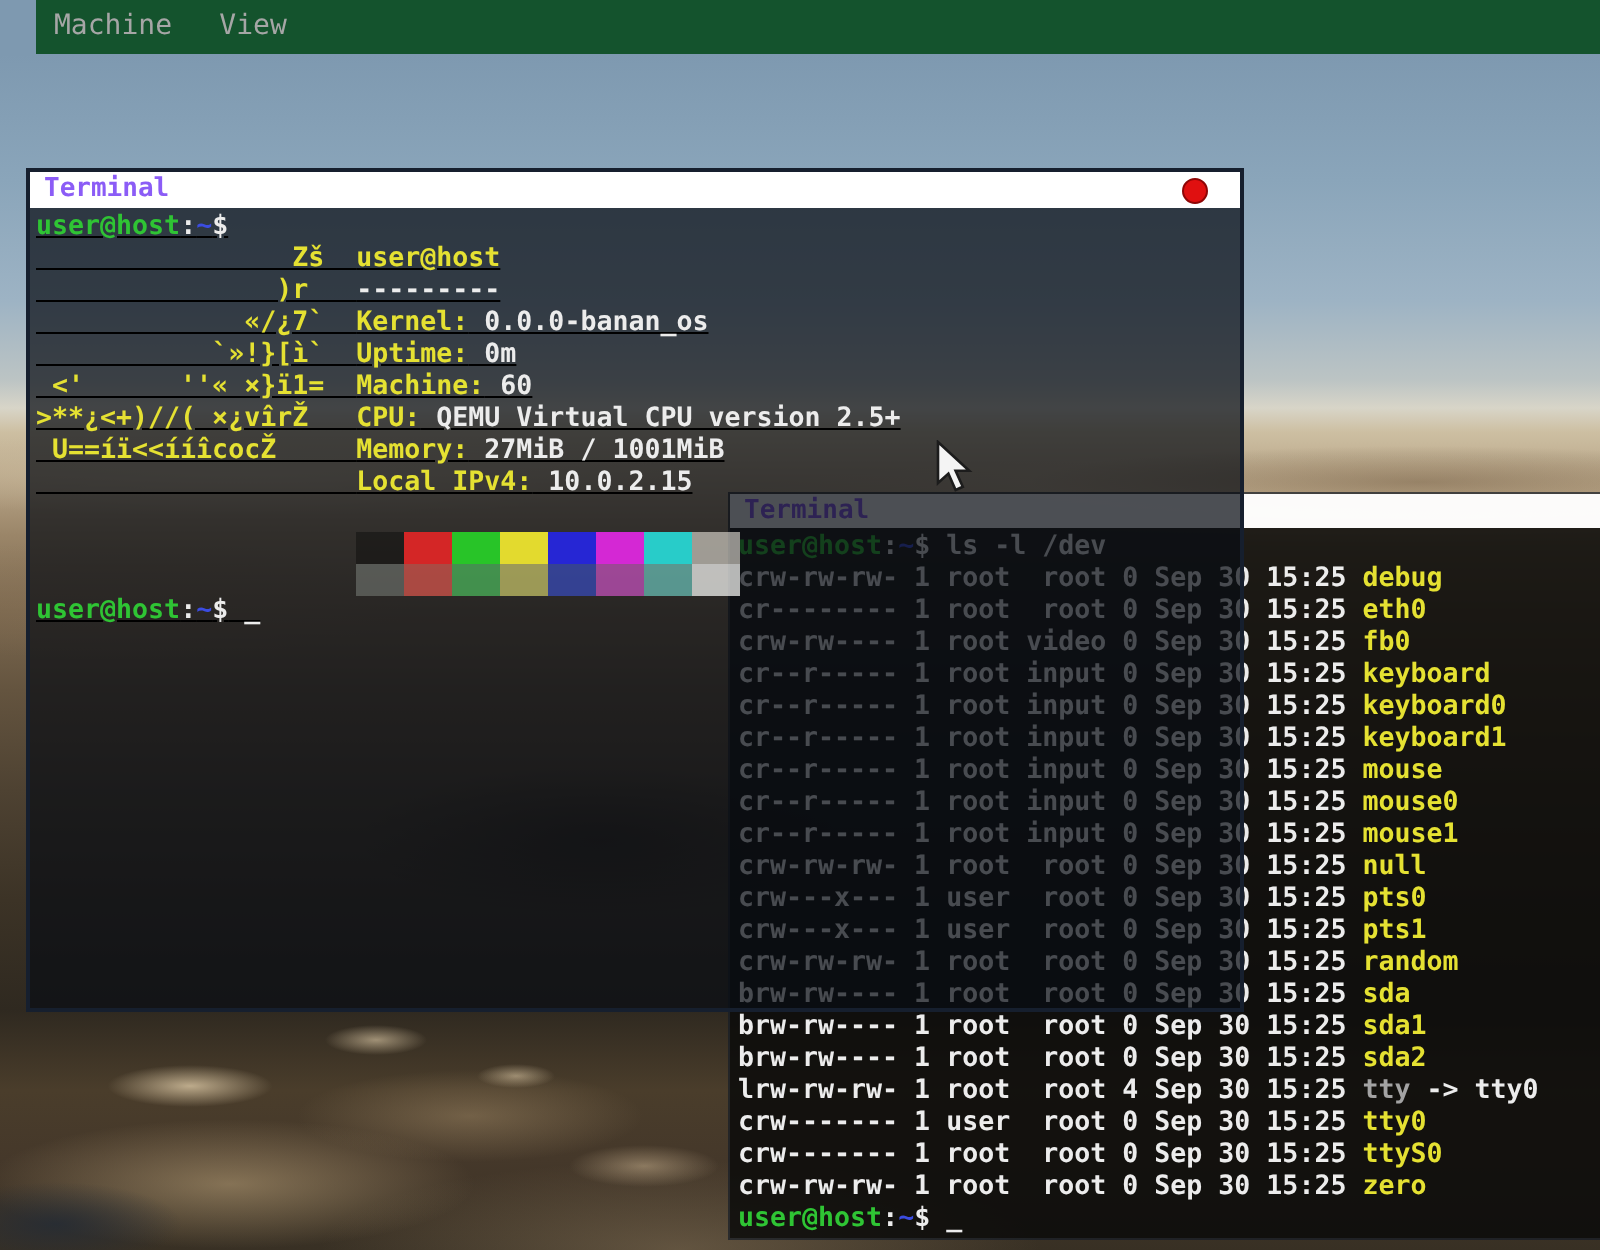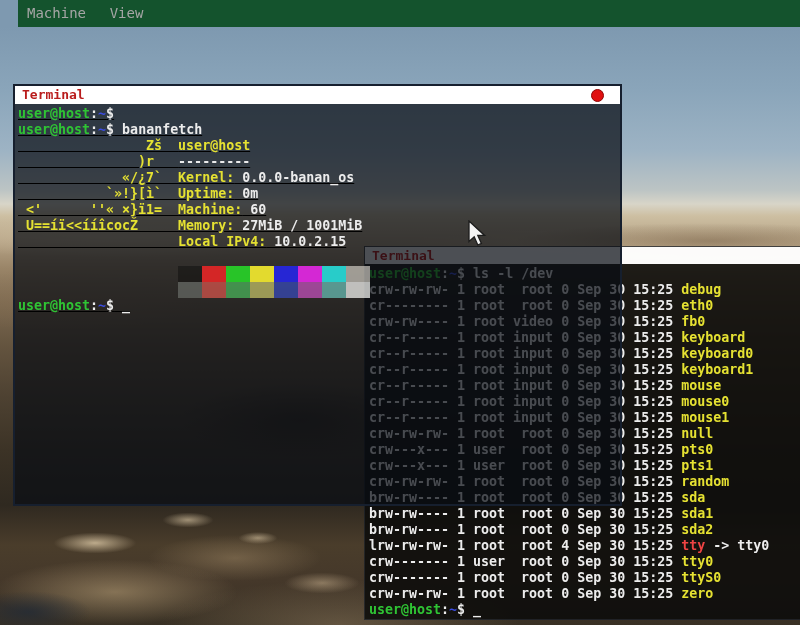--- a/index.html
+++ b/index.html
@@ -79,21 +79,21 @@
     display:inline-block; color:#a6a6a6; font:14px "DejaVu Sans Mono",monospace;
     line-height:27px; cursor:default;
   }
   .menu-item.m1 { margin-left:9px; }
   .menu-item.m2 { margin-left:14px; }
 
   
   .window { position:absolute; }
   .titlebar { position:relative; }
   .title {
-    display:block; font:bold 13px "DejaVu Sans Mono",monospace; color:#b91c1c;
+    display:block; font:bold 13px "DejaVu Sans Mono",monospace; color:#8b5cf6;
     padding-left:7px;
   }
   .term-content { font:bold 13.3px "DejaVu Sans Mono",monospace; }
   .row { height:16px; line-height:16px; white-space:pre; }
 
   .term2-win { left:364px; top:246px; width:450px; height:372px; border:1px solid rgba(22,28,38,0.7); z-index:2; }
   .term2-win .titlebar { height:17px; background:rgba(255,255,255,0.96); }
   .term2-win .title { line-height:17px; }
   .term2-win .term-content { height:353px; background:rgba(12,12,10,0.87); padding:2px 0 0 4px; }
 
@@ -105,21 +105,21 @@
   .closebtn {
     position:absolute; right:16px; top:3px; width:11px; height:11px;
     border-radius:50%; background:#e01010; border:1px solid #8f0606; cursor:pointer;
   }
 
   
   .w { color:#ececec; }
   .g { color:#2fc434; }
   .bl { color:#3b4ce0; }
   .y, .yellow { color:#e5e132;text-align:right; }
-  .cyan { color:#ef4444; }
+  .cyan { color:#a3a3a3; }
 
   
   .prow { height:16px; padding-left:160px; white-space:nowrap; }
   .pblock { display:inline-block; width:24px; height:16px; vertical-align:top; }
 
   
   .pointer { position:absolute; left:468px; top:220px; z-index:9; }
 </style>
 </head>
 <body>
@@ -188,34 +188,34 @@
     </div>
   </div>
 
   <div class="window term1-win">
     <div class="titlebar">
       <span class="title">Terminal</span>
       <span class="closebtn"></span>
     </div>
     <div class="term-content">
       <div class="row"><span class="g">user@host</span><span class="w">:</span><span class="bl">~</span><span class="w">$</span></div>
-      <div class="row"><span class="g">user@host</span><span class="w">:</span><span class="bl">~</span><span class="w">$</span><span class="w"> bananfetch</span></div>
       <div>
 
           <div class="row"><span class="y">                Zš  </span><span class="y">user@host</span><span class="w"></span></div>
 
           <div class="row"><span class="y">               )r   </span><span class="y"></span><span class="w">---------</span></div>
 
 
           <div class="row"><span class="y">             «/¿7`  </span><span class="y">Kernel:</span><span class="w"> 0.0.0-banan_os</span></div>
 
           <div class="row"><span class="y">           `»!}[ì`  </span><span class="y">Uptime:</span><span class="w"> 0m</span></div>
 
           <div class="row"><span class="y"> &lt;'      ''« ×}ï1=  </span><span class="y">Machine:</span><span class="w"> 60</span></div>
 
+          <div class="row"><span class="y">&gt;**¿&lt;+)//( ×¿vîrŽ   </span><span class="y">CPU:</span><span class="w"> QEMU Virtual CPU version 2.5+</span></div>
 
           <div class="row"><span class="y"> U==íï&lt;&lt;ííîcocŽ     </span><span class="y">Memory:</span><span class="w"> 27MiB / 1001MiB</span></div>
 
 
           <div class="row"><span class="y">                    </span><span class="y">Local IPv4:</span><span class="w"> 10.0.2.15</span></div>
         </div>
       <div class="row"></div>
       <div class="prow">
         
       <span class="pblock" style="background: rgba(0, 0, 0, 0.35);"></span><span class="pblock" style="background: rgb(212, 38, 38);"></span><span class="pblock" style="background: rgb(40, 196, 40);"></span><span class="pblock" style="background: rgb(227, 218, 46);"></span><span class="pblock" style="background: rgb(38, 38, 212);"></span><span class="pblock" style="background: rgb(212, 40, 212);"></span><span class="pblock" style="background: rgb(40, 204, 201);"></span><span class="pblock" style="background: rgba(235, 230, 220, 0.6);"></span></div>

